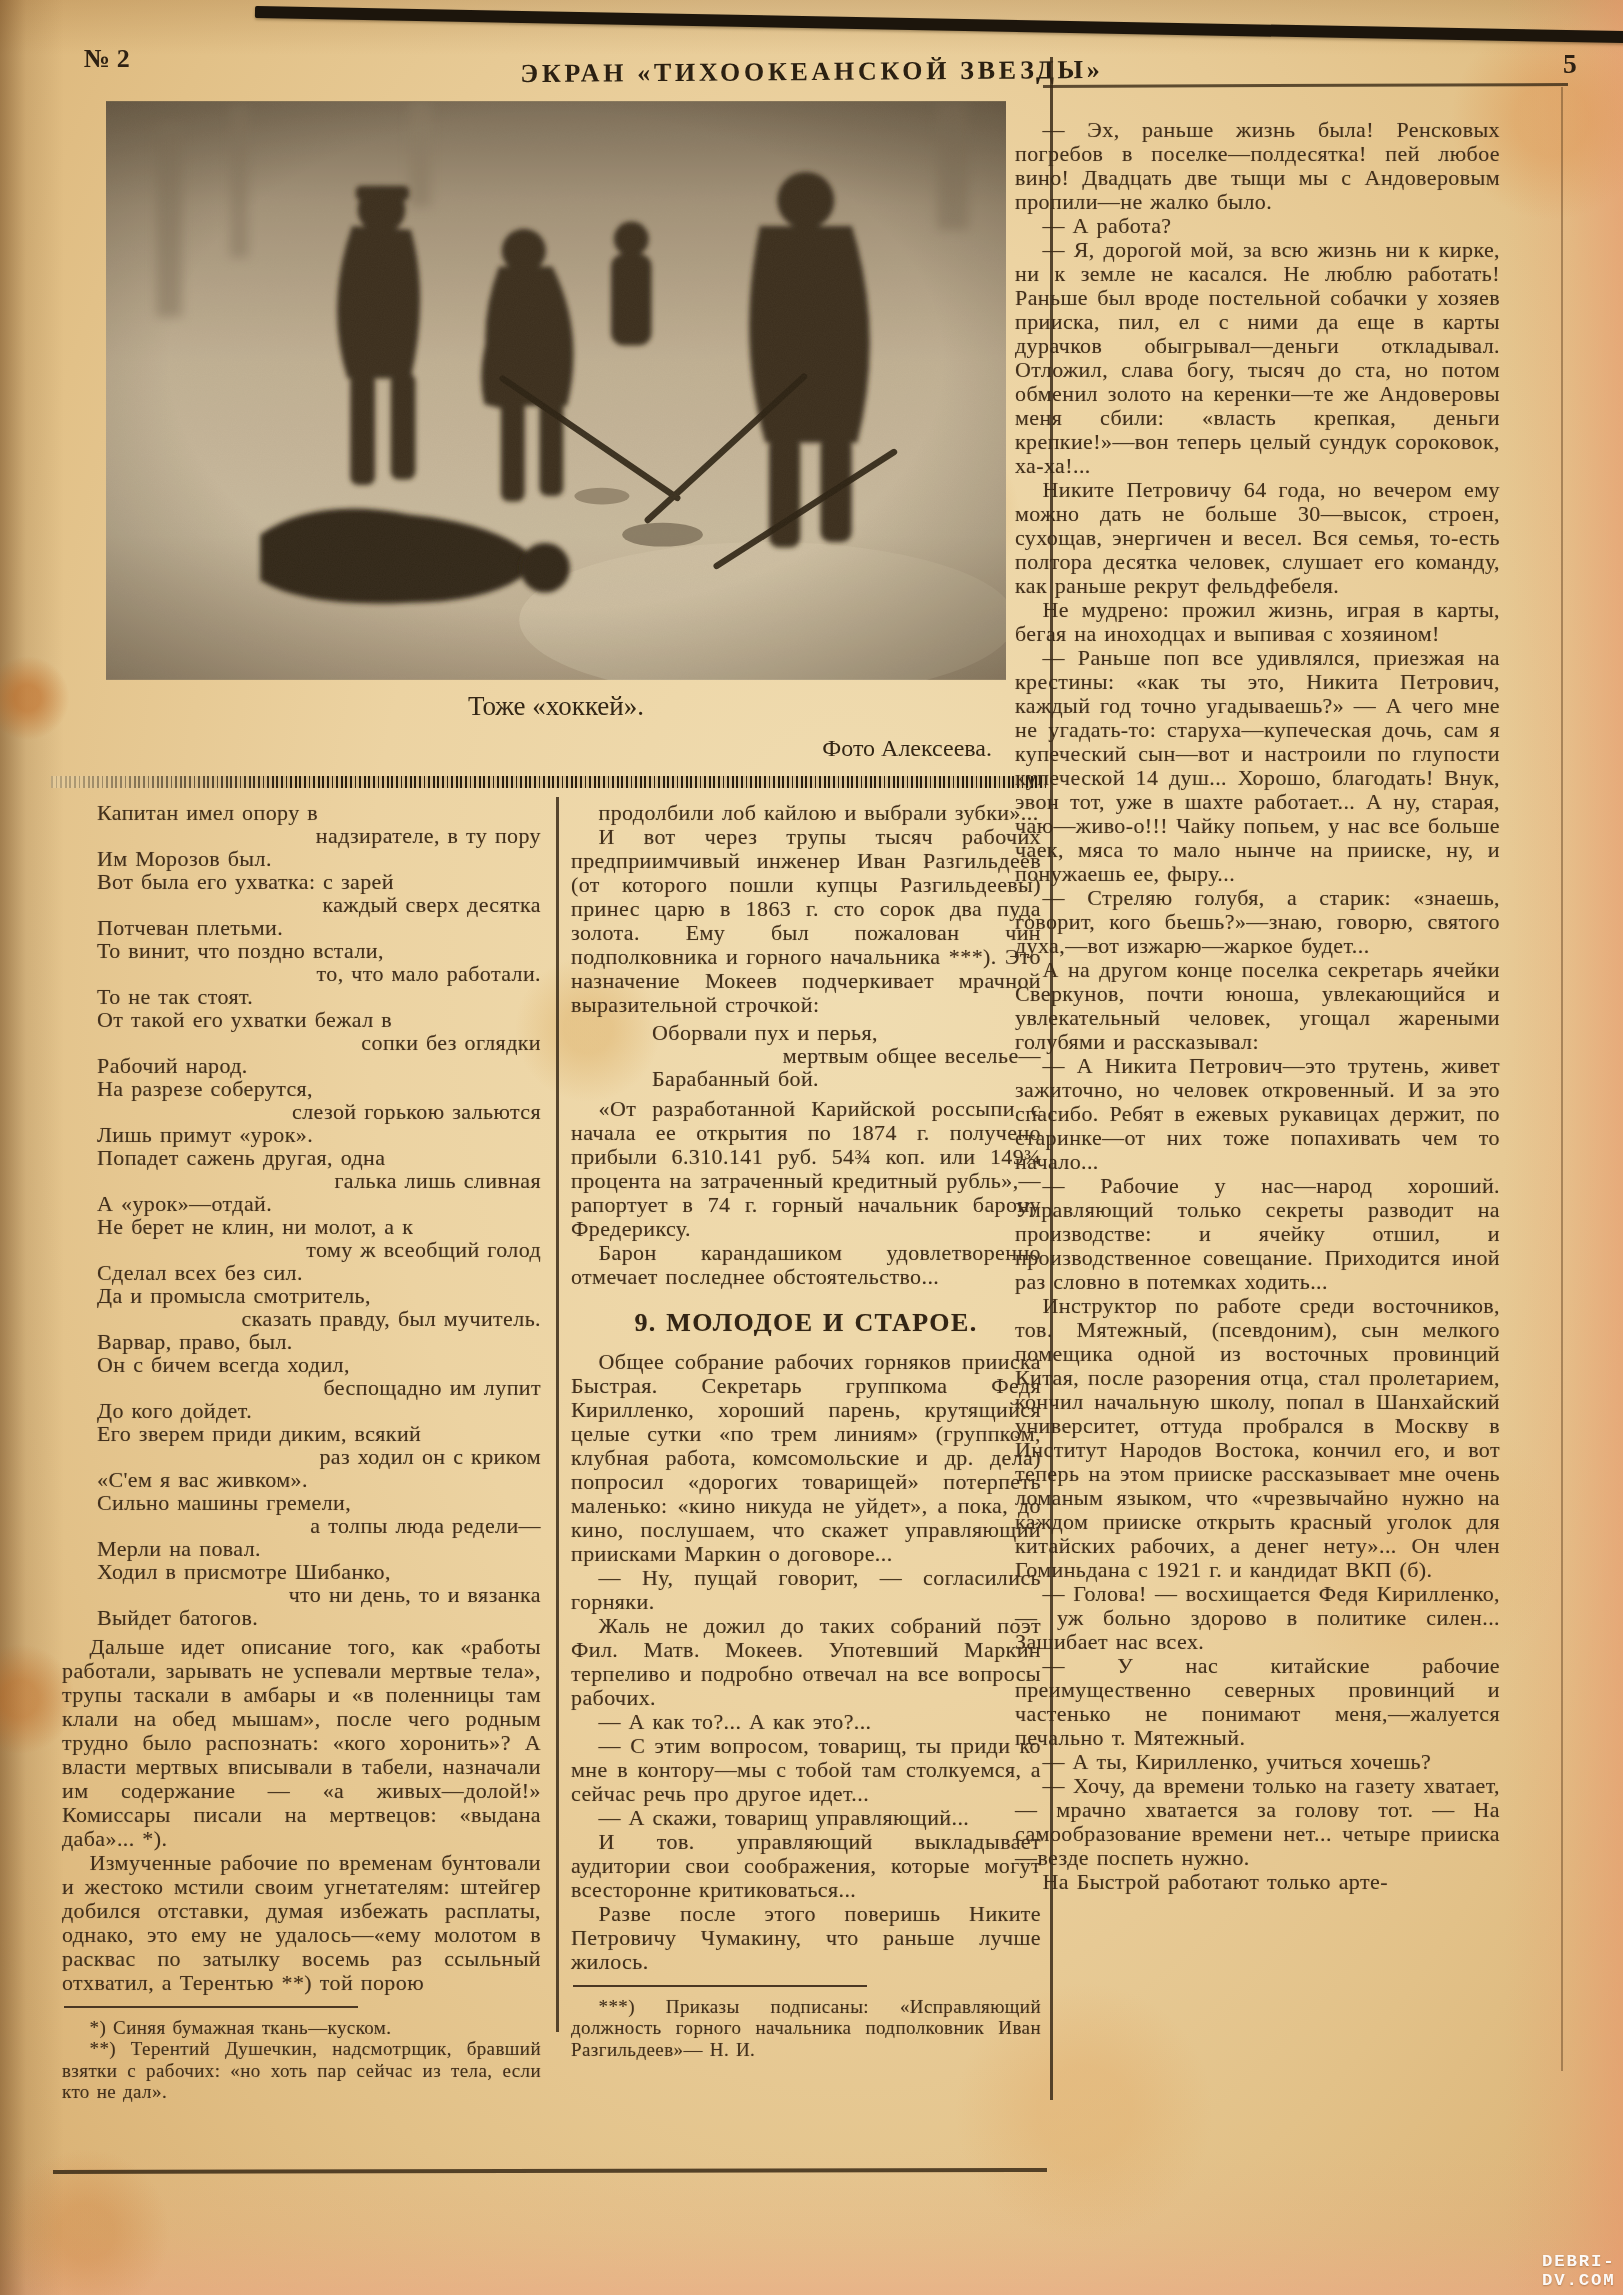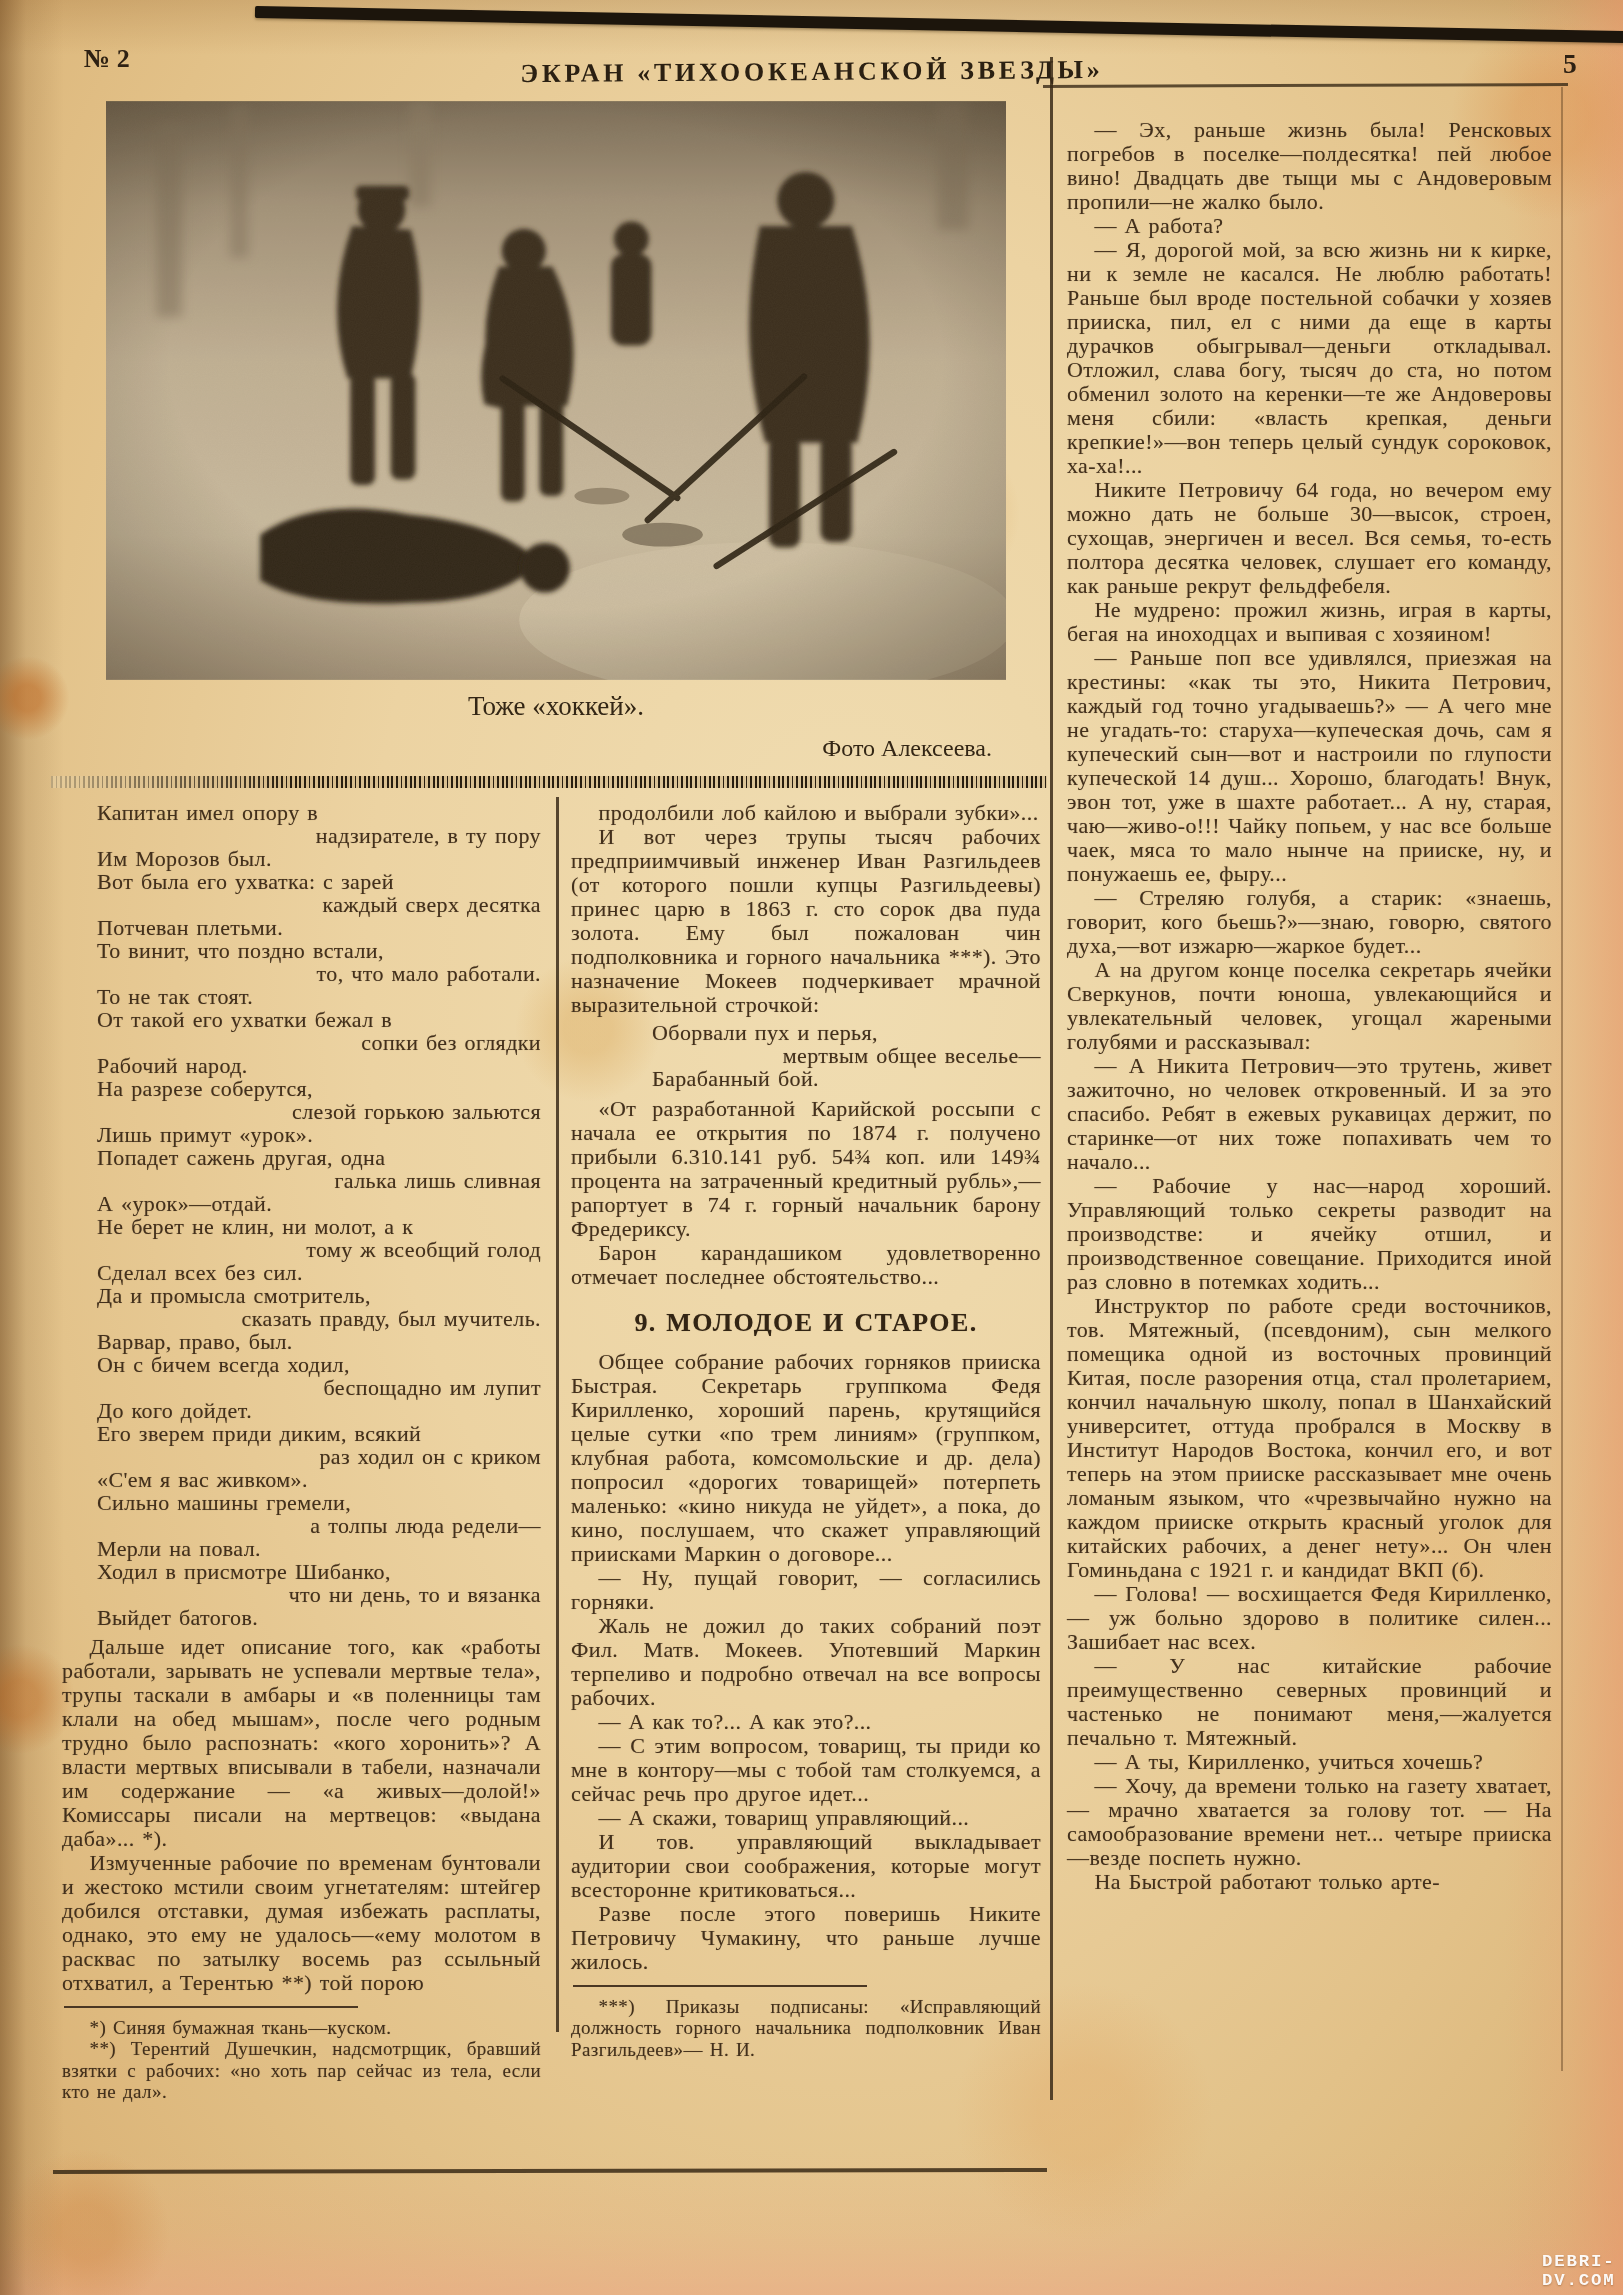--- a/index.html
+++ b/index.html
@@ -34,21 +34,21 @@
   .caption{position:absolute;left:106px;top:691px;width:900px;text-align:center;font-size:27px;color:#332615;}
   .credit{position:absolute;left:106px;top:735px;width:886px;text-align:right;font-size:24px;color:#332615;font-family:Liberation Serif, serif;}
   .hatch{position:absolute;left:51px;top:776px;width:996px;height:12px;
     background:
       linear-gradient(90deg, rgba(236,211,162,.75) 0, rgba(236,211,162,0) 239px),
       repeating-linear-gradient(90deg,#271d0f 0 1.8px, rgba(160,130,85,.25) 1.8px 4.6px);}
   .col{position:absolute;font-size:22px;line-height:24px;text-align:justify;
     letter-spacing:0.4px;word-spacing:1.8px;color:#43301c;text-shadow:0 0 0.9px rgba(63,46,27,.35);}
   .col1{left:62px;top:801px;width:479px;}
   .col2{left:571px;top:801px;width:470px;}
-  .col3{left:1067px;top:118px;width:485px;}
+  .col3{left:1015px;top:118px;width:485px;}
   .para{margin:0;text-indent:27.5px;}
   .poem{padding-left:35px;margin-bottom:5.5px;}
   .poem .pline{line-height:23px;text-align:left;}
   .poem .pline.cont{text-align:right;}
   .poem2{padding-left:0;margin:3.7px 0 7.3px;}
   .poem2 .pline{padding-left:81px;}
   .poem2 .pline.cont{padding-left:0;}
   .sec-head{margin:22px 0 14.7px;text-align:center;font-size:26px;font-weight:bold;
     letter-spacing:1.4px;color:#332514;}
   .fn-rule{width:294px;border-top:2.8px solid #4a3723;margin:11px 0 9.2px 1.8px;}

